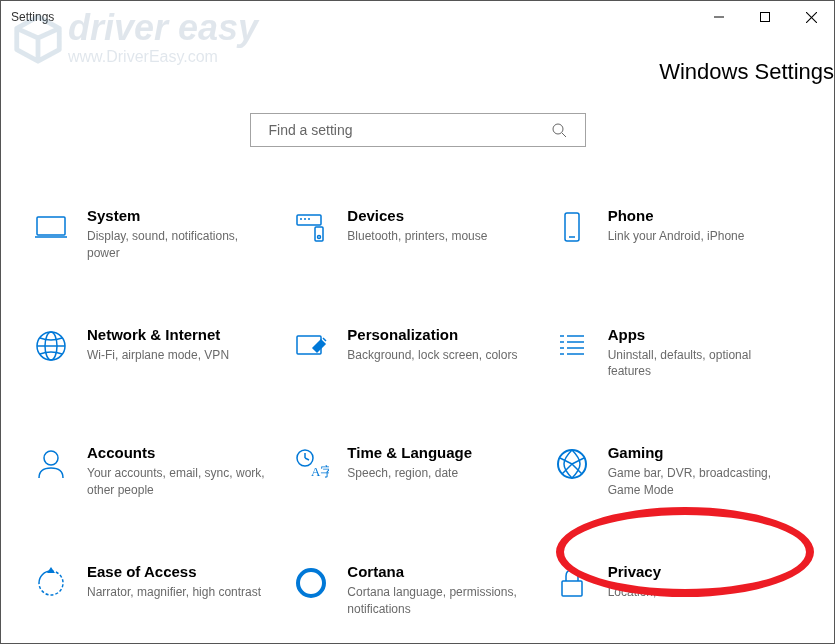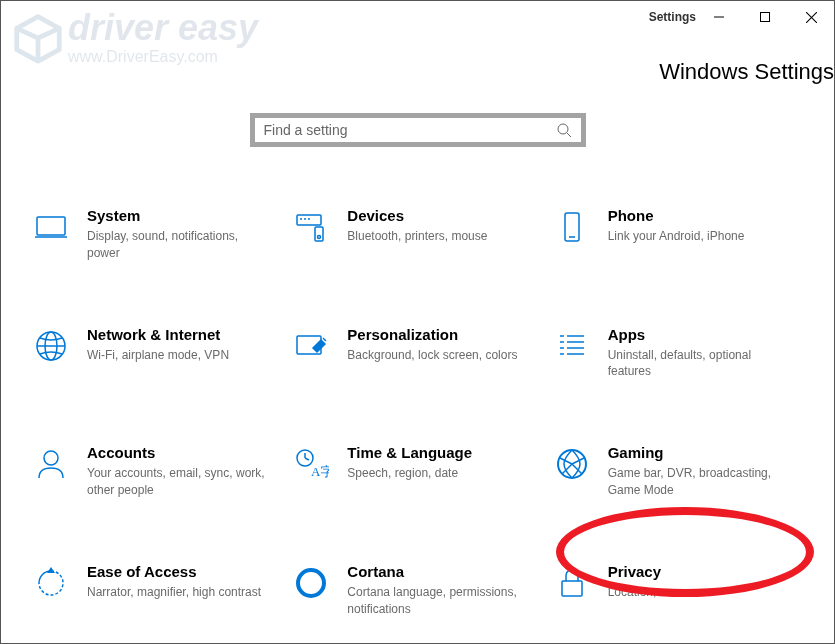--- a/index.html
+++ b/index.html
@@ -9,25 +9,24 @@
       width: 835px;
       height: 644px;
       overflow: hidden;
       position: relative;
       border: 1px solid #555;
     }
     .titlebar {
       height: 32px;
       display: flex;
       align-items: center;
-      justify-content: flex-end;
-      padding-left: 24px;
+      justify-content: space-between;
+      padding-left: 10px;
       font-size: 12px;
       color: #333;
-      font-weight: bold;
     }
     .titlebar-controls {
       display: flex;
       height: 100%;
     }
     .titlebar-btn {
       width: 46px;
       height: 32px;
       display: flex;
       align-items: center;
@@ -75,24 +74,24 @@
       margin-bottom: 28px;
     }
     .search-container {
       display: flex;
       justify-content: center;
       margin-bottom: 56px;
     }
     .search-box {
       width: 336px;
       height: 34px;
-      border: 5px solid #a3a3a3;
+      border: 1px solid #a3a3a3;
       display: flex;
       align-items: center;
-      padding: 0 9px;
+      padding: 0 18px;
       position: relative;
     }
     .search-input {
       flex: 1;
       border: none;
       outline: none;
       font-size: 14px;
       color: #666;
       background: transparent;
     }

